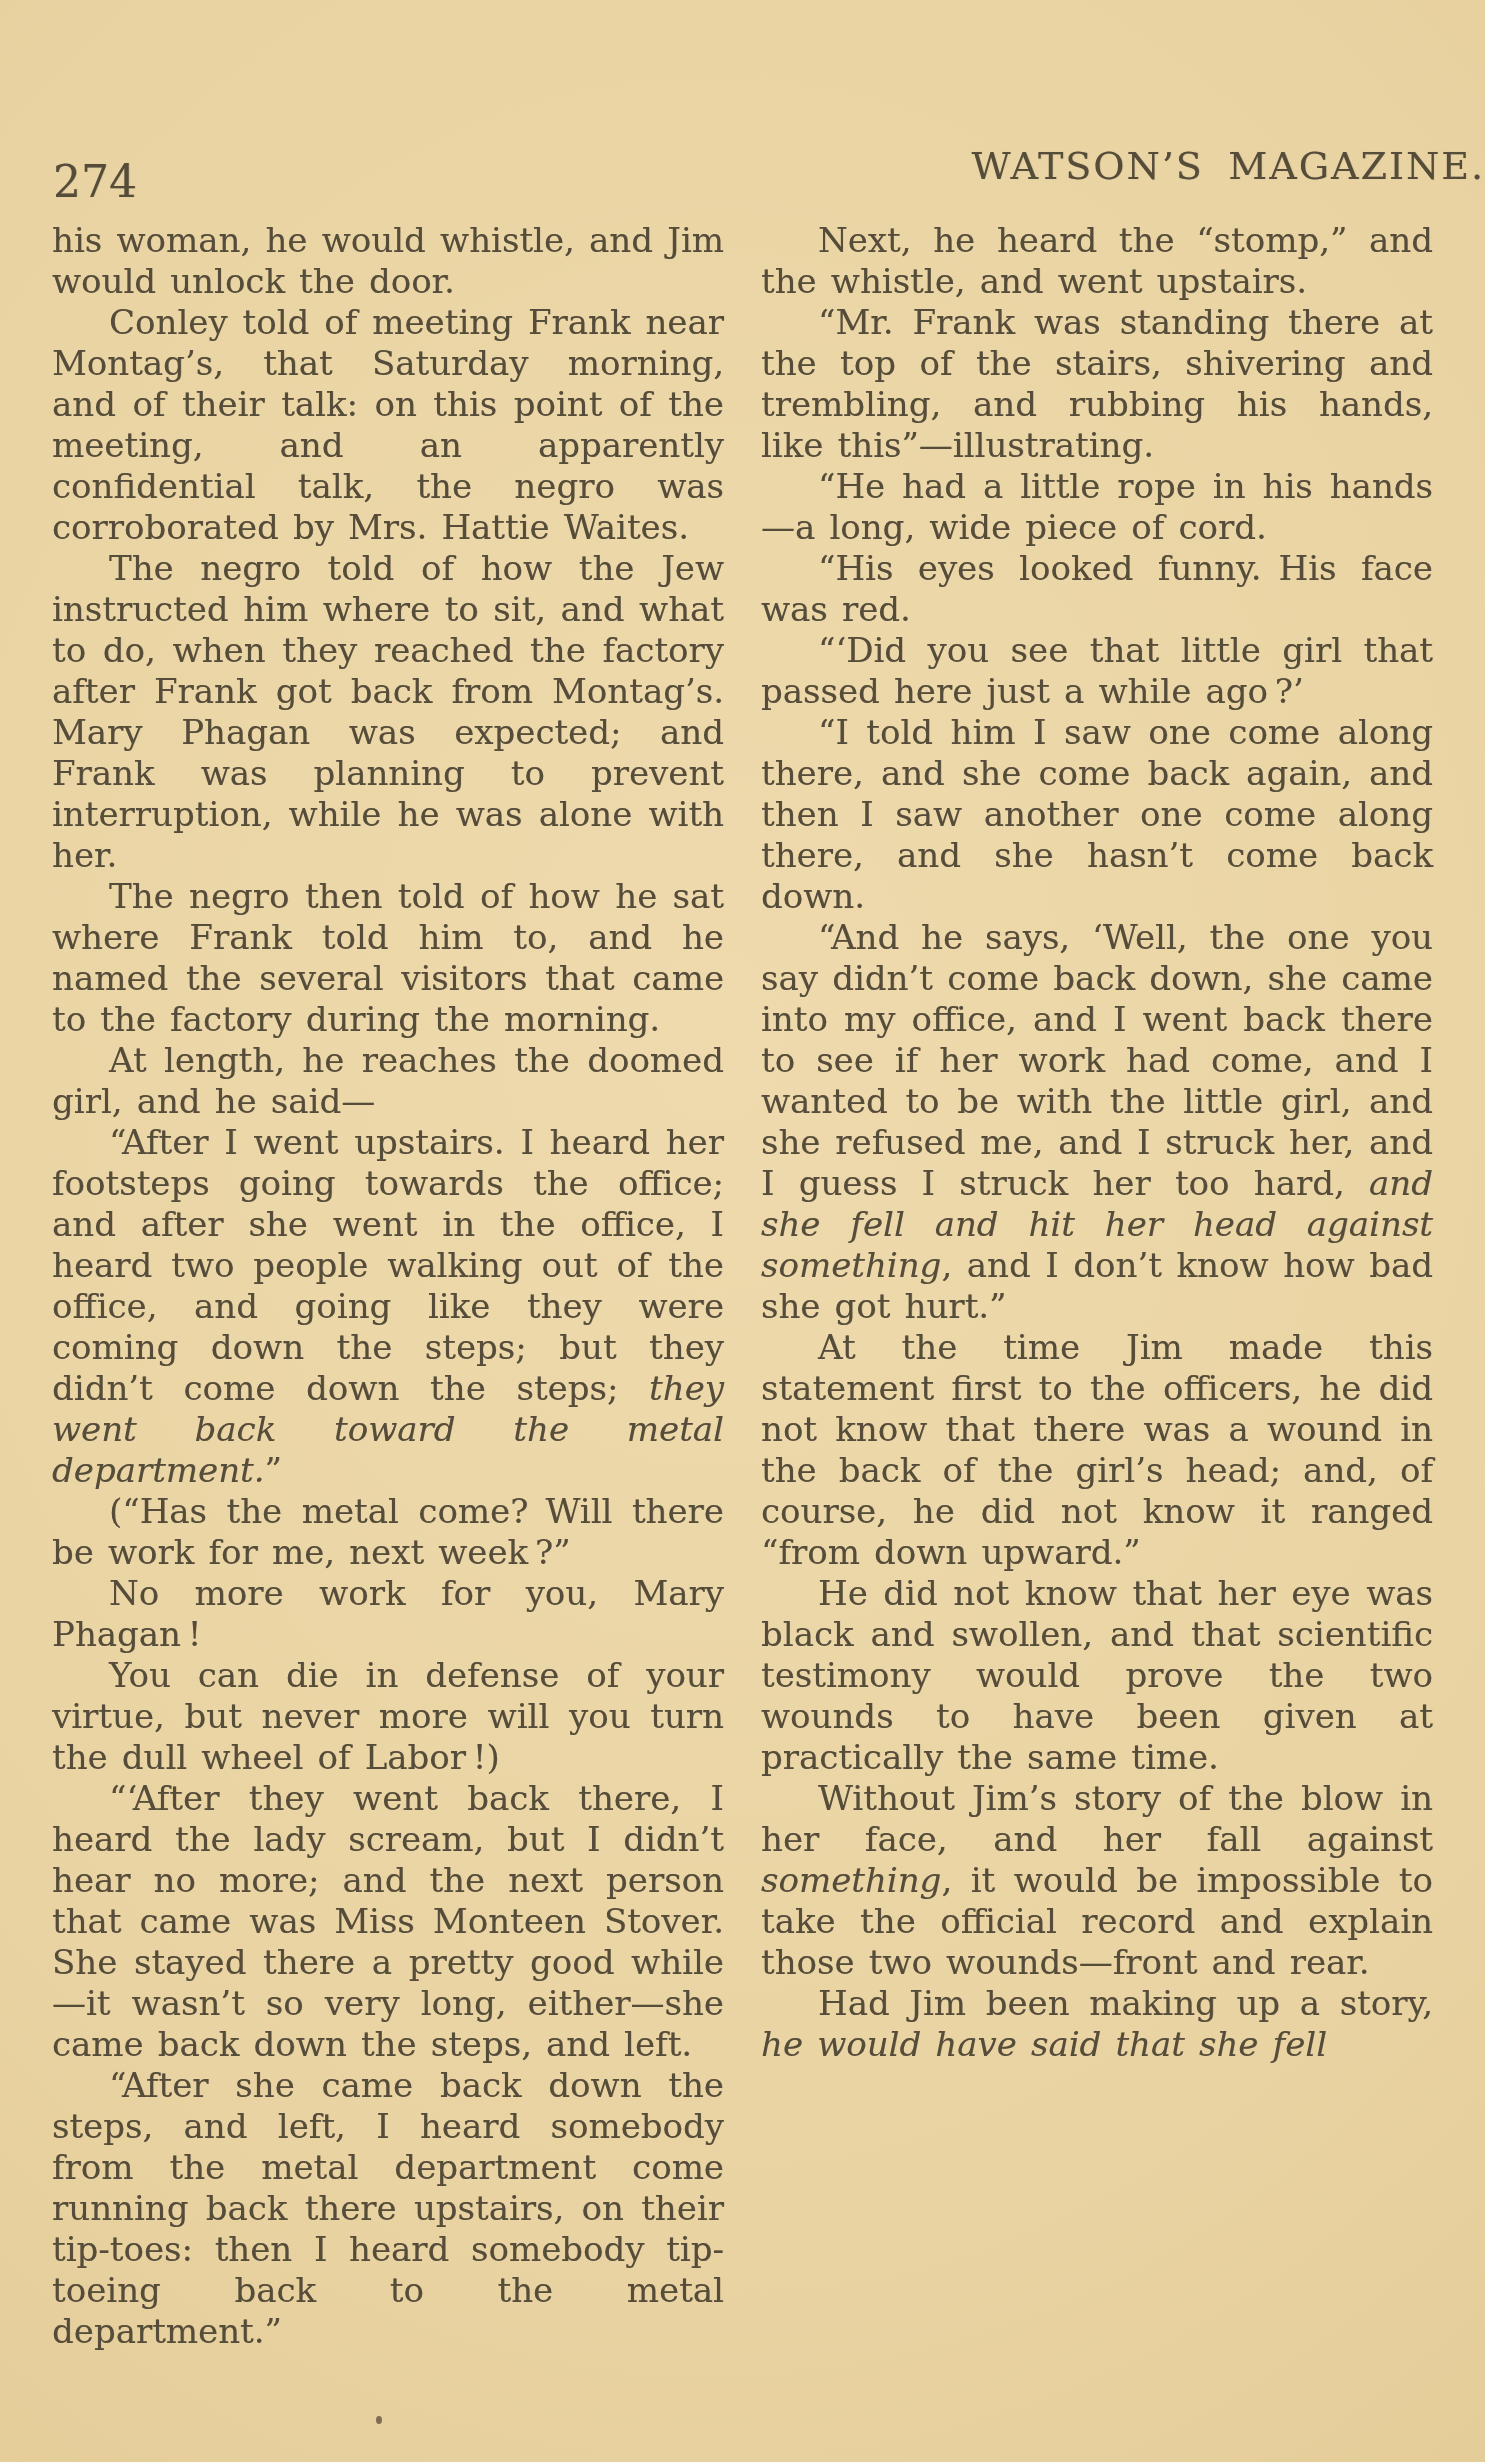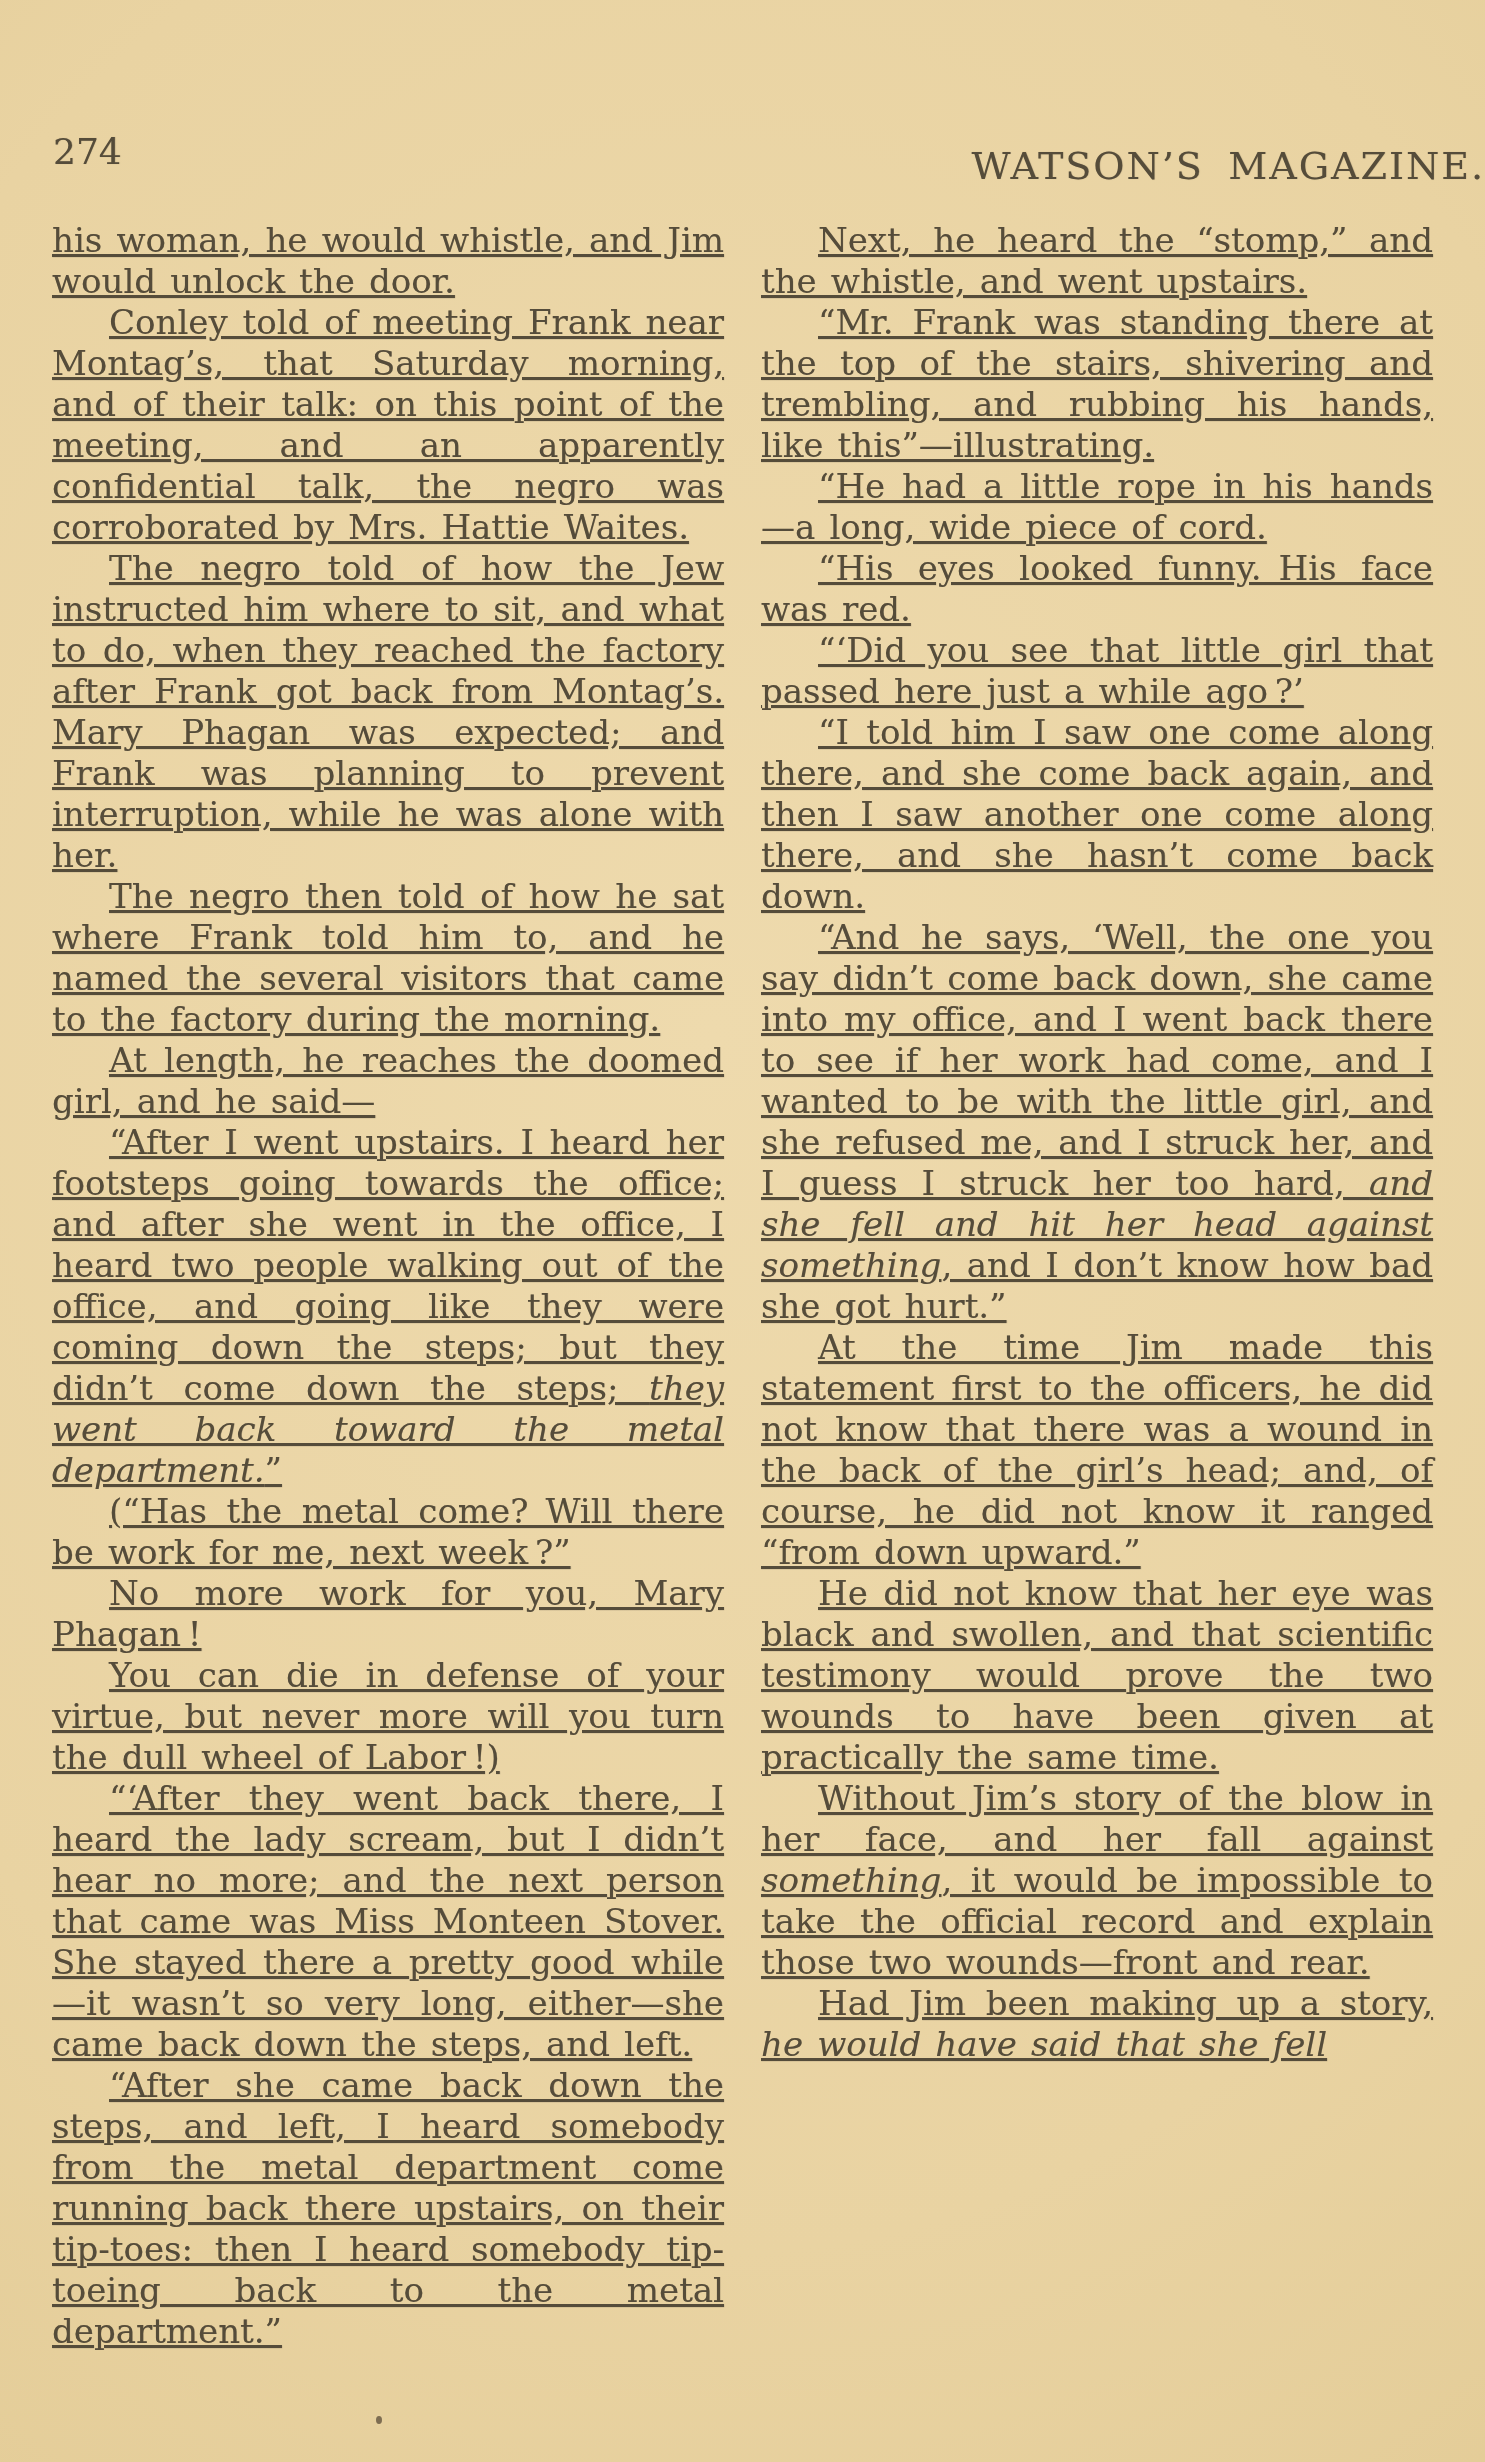--- a/index.html
+++ b/index.html
@@ -12,22 +12,22 @@
     width: 1485px;
     height: 2462px;
     background: radial-gradient(120% 90% at 48% 42%, #eedaad 0%, #e9d3a2 55%, #dfc78f 100%);
     font-family: "DejaVu Serif", "Liberation Serif", serif;
     color: #554c3a;
     overflow: hidden;
   }
   .page-number {
     position: absolute;
     left: 53px;
-    top: 134px;
-    font-size: 36px;
+    top: 160px;
+    font-size: 44px;
     line-height: 1;
     text-shadow: 0.4px 0.4px 0.7px rgba(62,54,40,.35);
   }
   .header-title {
     position: absolute;
     left: 0;
     top: 147px;
     width: 100%;
     text-align: right;
     font-size: 38px;
@@ -39,21 +39,20 @@
   .columns {
     position: absolute;
     left: 52px;
     top: 220px;
     width: 1381px;
     display: flex;
     gap: 37px;
   }
   .col {
     width: 672px;
-    text-decoration: underline;
   }
   p.para {
     margin: 0;
     font-size: 34px;
     line-height: 41px;
     text-align: justify;
     text-indent: 57px;
     word-spacing: 3.3px;
     text-shadow: 0.3px 0.3px 0.6px rgba(62,54,40,.32);
   }

